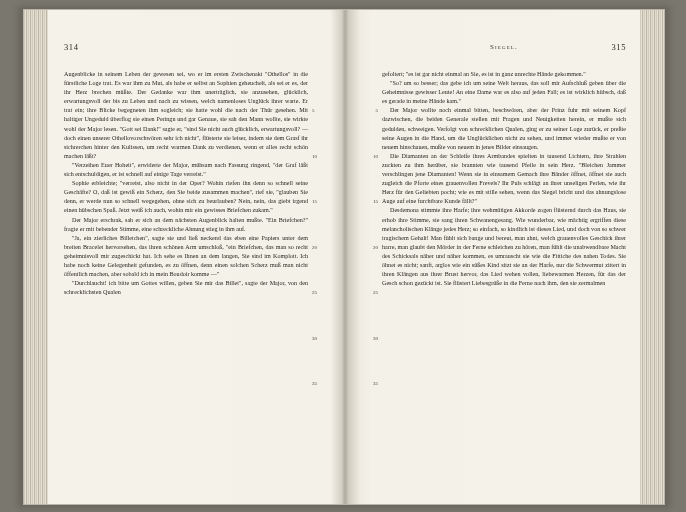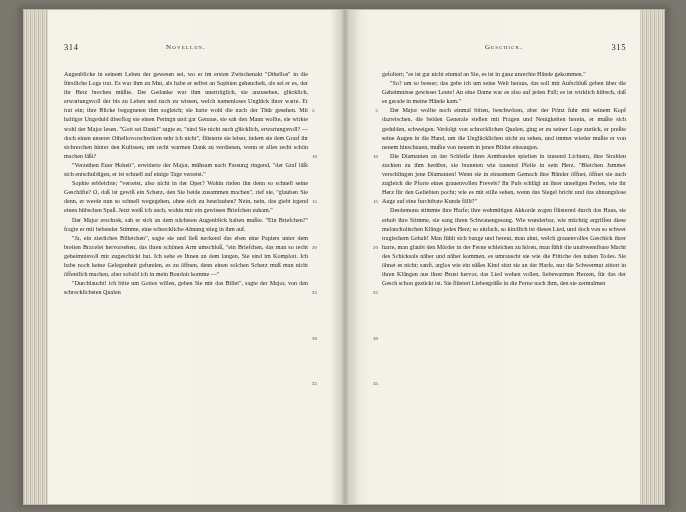--- a/index.html
+++ b/index.html
@@ -161,21 +161,20 @@
 
 <div class="book">
   <div class="bg-shadow"></div>
   <div class="spread">
 
     <div class="page left">
       <div class="edge left-edge"></div>
       <div class="content">
         <div class="head">
           <div class="folio">314</div>
-          <div class="runhead">Novellen.</div>
         </div>
         <div class="body">
           <div class="linenums">
             <div class="ln-offset"></div>
             <span>5</span>
             <span>10</span>
             <span>15</span>
             <span>20</span>
             <span>25</span>
             <span>30</span>
@@ -189,21 +188,21 @@
           <p>"Durchlaucht! ich bitte um Gottes willen, geben Sie mir das Billet", sagte der Major, von den schrecklichsten Qualen</p>
         </div>
       </div>
     </div>
 
     <div class="page right">
       <div class="edge right-edge"></div>
       <div class="content">
         <div class="head">
           <div class="folio">315</div>
-          <div class="runhead">Geschick.</div>
+          <div class="runhead">Siegel.</div>
         </div>
         <div class="body">
           <div class="linenums">
             <div class="ln-offset"></div>
             <span>5</span>
             <span>10</span>
             <span>15</span>
             <span>20</span>
             <span>25</span>
             <span>30</span>

